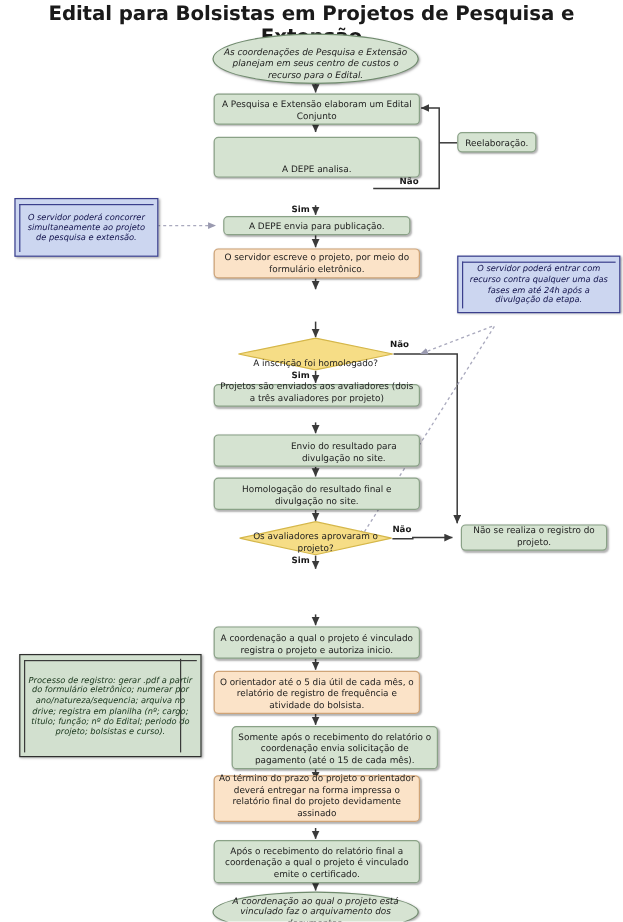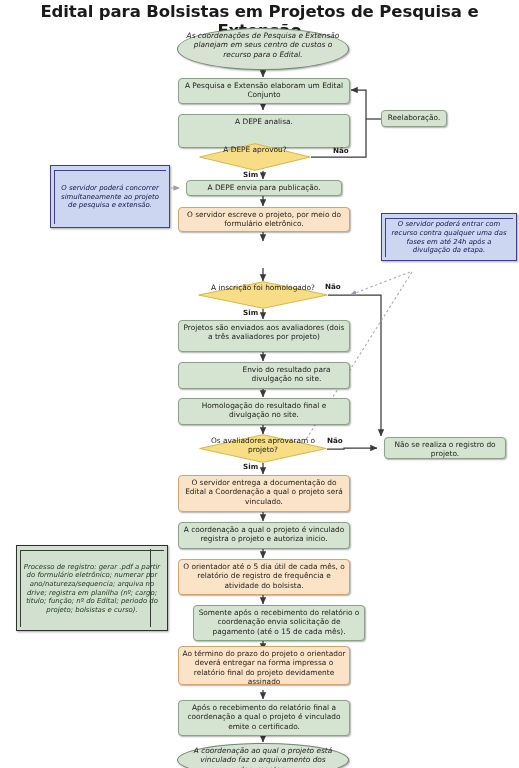--- a/index.html
+++ b/index.html
@@ -17,21 +17,21 @@
     font-size:16.5px;font-weight:bold;color:#1a1a1a;
     letter-spacing:-0.1px;
     font-family:"DejaVu Sans","Liberation Sans",sans-serif;
   }
   #canvas{position:absolute;left:0;top:0;width:519px;height:768px;}
   #edges{position:absolute;left:0;top:0;width:519px;height:768px;}
 
   .node{
     position:absolute;
     box-sizing:border-box;
-    display:flex;align-items:flex-start;justify-content:center;
+    display:flex;align-items:flex-end;justify-content:center;
     text-align:center;
     font-size:7.4px;
     line-height:9.4px;
     color:#1c1c1c;
     padding:2px 3px;
     z-index:3;
   }
   .proc{
     border:1px solid #7f9c7f;
     border-radius:4px;
@@ -168,26 +168,20 @@
   </div>
 
   <div class="node proc green" style="left:178px;top:78px;width:172px;height:26px;">
     <span>A Pesquisa e Extensão elaboram um Edital Conjunto</span>
   </div>
 
   <div class="node proc green" style="left:178px;top:114px;width:172px;height:34px;">
     <span>A DEPE analisa.</span>
   </div>
 
-  <div class="node decision" style="left:199px;top:143px;width:112px;height:28px;">
-    <svg class="dshape" viewBox="0 0 112 28" preserveAspectRatio="none">
-      <polygon points="56,0.7 111.3,14 56,27.3 0.7,14" fill="#f6dd86" stroke="#d5b74a" stroke-width="1"></polygon>
-    </svg>
-    <span class="dlabel">A DEPE aprovou?</span>
-  </div>
 
   <div class="node proc green" style="left:381px;top:110px;width:66px;height:17px;">
     <span>Reelaboração.</span>
   </div>
 
   <div class="node proc green" style="left:186px;top:180px;width:156px;height:16px;">
     <span>A DEPE envia para publicação.</span>
   </div>
 
   <div class="node proc orange" style="left:178px;top:207px;width:172px;height:25px;">
@@ -195,21 +189,21 @@
   </div>
 
 
   <div class="node decision" style="left:198px;top:281px;width:130px;height:28px;">
     <svg class="dshape" viewBox="0 0 130 28" preserveAspectRatio="none">
       <polygon points="65,0.7 129.3,14 65,27.3 0.7,14" fill="#f6dd86" stroke="#d5b74a" stroke-width="1"></polygon>
     </svg>
     <span class="dlabel">A inscrição foi homologado?</span>
   </div>
 
-  <div class="node proc green" style="left:178px;top:320px;width:172px;height:32px;">
+  <div class="node proc green" style="left:178px;top:320px;width:172px;height:19px;">
     <span>Projetos são enviados aos avaliadores (dois a três avaliadores por projeto)</span>
   </div>
 
   <div class="node proc green" style="left:178px;top:362px;width:172px;height:27px;padding-left:48px;">
     <span>Envio do resultado para divulgação no site.</span>
   </div>
 
   <div class="node proc green" style="left:178px;top:398px;width:172px;height:27px;">
     <span>Homologação do resultado final e divulgação no site.</span>
   </div>
@@ -218,23 +212,20 @@
     <svg class="dshape" viewBox="0 0 128 29" preserveAspectRatio="none">
       <polygon points="64,0.7 127.3,14.5 64,28.3 0.7,14.5" fill="#f6dd86" stroke="#d5b74a" stroke-width="1"></polygon>
     </svg>
     <span class="dlabel">Os avaliadores aprovaram o projeto?</span>
   </div>
 
   <div class="node proc green" style="left:384px;top:437px;width:122px;height:22px;">
     <span>Não se realiza o registro do projeto.</span>
   </div>
 
-  <div class="node proc orange" style="left:178px;top:475px;width:172px;height:37px;">
-    <span>O servidor entrega a documentação do Edital a Coordenação a qual o projeto será vinculado.</span>
-  </div>
 
   <div class="node proc green" style="left:178px;top:522px;width:172px;height:27px;">
     <span>A coordenação a qual o projeto é vinculado registra o projeto e autoriza inicio.</span>
   </div>
 
   <div class="node proc orange" style="left:178px;top:559px;width:172px;height:36px;">
     <span>O orientador até o 5 dia útil de cada mês, o relatório de registro de frequência e atividade do bolsista.</span>
   </div>
 
   <div class="node proc green" style="left:178px;top:605px;width:172px;height:36px;margin-left:15px;">
@@ -246,21 +237,21 @@
   </div>
 
   <div class="node proc green" style="left:178px;top:700px;width:172px;height:36px;">
     <span>Após o recebimento do relatório final a coordenação a qual o projeto é vinculado emite o certificado.</span>
   </div>
 
   <div class="node terminal" style="left:177px;top:743px;width:172px;height:34px;">
     <span>A coordenação ao qual o projeto está vinculado faz o arquivamento dos documentos.</span>
   </div>
 
-  <div class="note" style="left:12px;top:165px;width:120px;height:63px;margin-left:38px;">
+  <div class="note" style="left:12px;top:165px;width:120px;height:49px;">
     <span class="nbar"></span>
     <span>O servidor poderá concorrer simultaneamente ao projeto de pesquisa e extensão.</span>
   </div>
 
   <div class="note" style="left:381px;top:213px;width:136px;height:48px;">
     <span class="nbar"></span>
     <span>O servidor poderá entrar com recurso contra qualquer uma das fases em até 24h após a divulgação da etapa.</span>
   </div>
 
   <div class="note note-green" style="left:16px;top:545px;width:152px;height:86px;">

